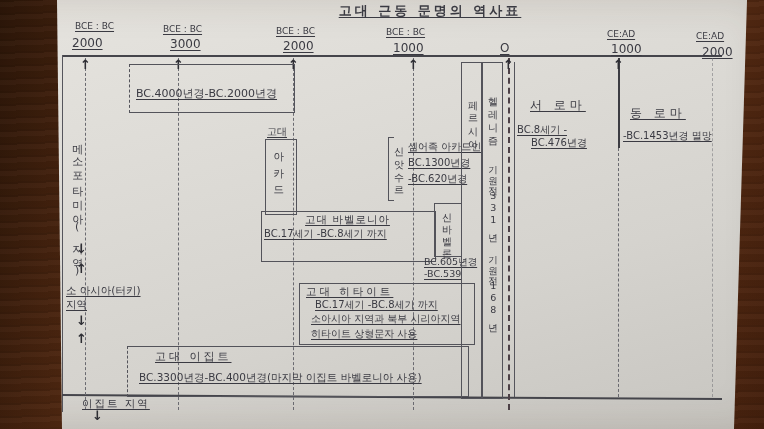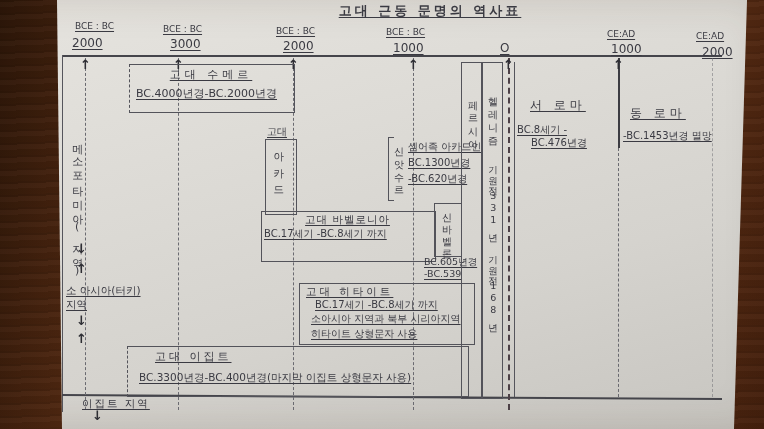--- a/index.html
+++ b/index.html
@@ -74,21 +74,20 @@
     <div class="abs arrow" style="left:76px;top:242px;">↓</div>
     <div class="abs arrow" style="left:76px;top:262px;">↑</div>
     <div class="abs t ul" style="left:66px;top:284px;font-size:10.5px;text-align:center;">소 아시아(터키)</div>
     <div class="abs t ul" style="left:66px;top:298px;font-size:10.5px;">지역</div>
     <div class="abs arrow" style="left:76px;top:314px;">↓</div>
     <div class="abs arrow" style="left:76px;top:332px;">↑</div>
     <div class="abs t ul" style="left:66px;top:397px;font-size:10.5px;letter-spacing:2px;margin-left:16px;">이집트 지역</div>
     <div class="abs arrow" style="left:92px;top:409px;">↓</div>
 
     <div class="abs box" style="left:129px;top:64px;width:164px;height:47px;border-left-style:dashed;"></div>
-    <div class="abs t ul" style="left:129px;top:68px;width:164px;text-align:center;font-size:11px;letter-spacing:4px;">고대 수메르</div>
     <div class="abs t ul" style="left:136px;top:87px;font-size:11px;">BC.4000년경-BC.2000년경</div>
 
     <div class="abs t ul" style="left:267px;top:126px;font-size:10px;">고대</div>
     <div class="abs box" style="left:265px;top:139px;width:30px;height:74px;"></div>
     <div class="abs t vtext" style="left:272px;top:144px;font-size:10.5px;letter-spacing:7px;">아카드</div>
 
     <div class="abs bracket" style="left:388px;top:137px;height:62px;"></div>
     <div class="abs t vtext" style="left:392px;top:140px;font-size:10px;letter-spacing:3px;">신앗수르</div>
     <div class="abs t ul" style="left:408px;top:141px;">셈어족 아카드인</div>
     <div class="abs t ul" style="left:408px;top:157px;">BC.1300년경</div>
@@ -104,21 +103,21 @@
     <div class="abs t ul" style="left:424px;top:268px;font-size:9.5px;">-BC.539</div>
 
     <div class="abs box" style="left:299px;top:283px;width:174px;height:60px;"></div>
     <div class="abs t ul" style="left:306px;top:285px;font-size:10.5px;letter-spacing:3px;">고대 히타이트</div>
     <div class="abs t ul" style="left:315px;top:299px;">BC.17세기 -BC.8세기 까지</div>
     <div class="abs t ul" style="left:311px;top:313px;">소아시아 지역과 북부 시리아지역</div>
     <div class="abs t ul" style="left:311px;top:328px;">히타이트 상형문자 사용</div>
 
     <div class="abs box" style="left:127px;top:346px;width:340px;height:49px;border-left-style:dashed;"></div>
     <div class="abs t ul" style="left:155px;top:350px;font-size:11px;letter-spacing:3px;">고대 이집트</div>
-    <div class="abs t ul" style="left:139px;top:371px;font-size:10.5px;">BC.3300년경-BC.400년경(마지막 이집트 상형문자 사용)</div>
+    <div class="abs t ul" style="left:139px;top:371px;font-size:10.5px;">BC.3300년경-BC.400년경(마지막 이집트 바벨로니아 사용)</div>
 
     <div class="abs box" style="left:461px;top:62px;width:20px;height:335px;border-width:1px;"></div>
     <div class="abs t vtext" style="left:466px;top:94px;font-size:10px;letter-spacing:3px;">페르시아</div>
 
     <div class="abs box" style="left:481px;top:62px;width:20px;height:335px;border-width:1px;"></div>
     <div class="abs t vtext" style="left:486px;top:90px;font-size:10px;letter-spacing:3px;">헬레니즘</div>
     <div class="abs t vtext" style="left:487px;top:158px;font-size:9.5px;letter-spacing:1px;">기원전331년</div>
     <div class="abs t vtext" style="left:487px;top:248px;font-size:9.5px;letter-spacing:1px;">기원전168년</div>
 
     <div class="abs vsolid" style="left:514px;top:62px;height:335px;"></div>

